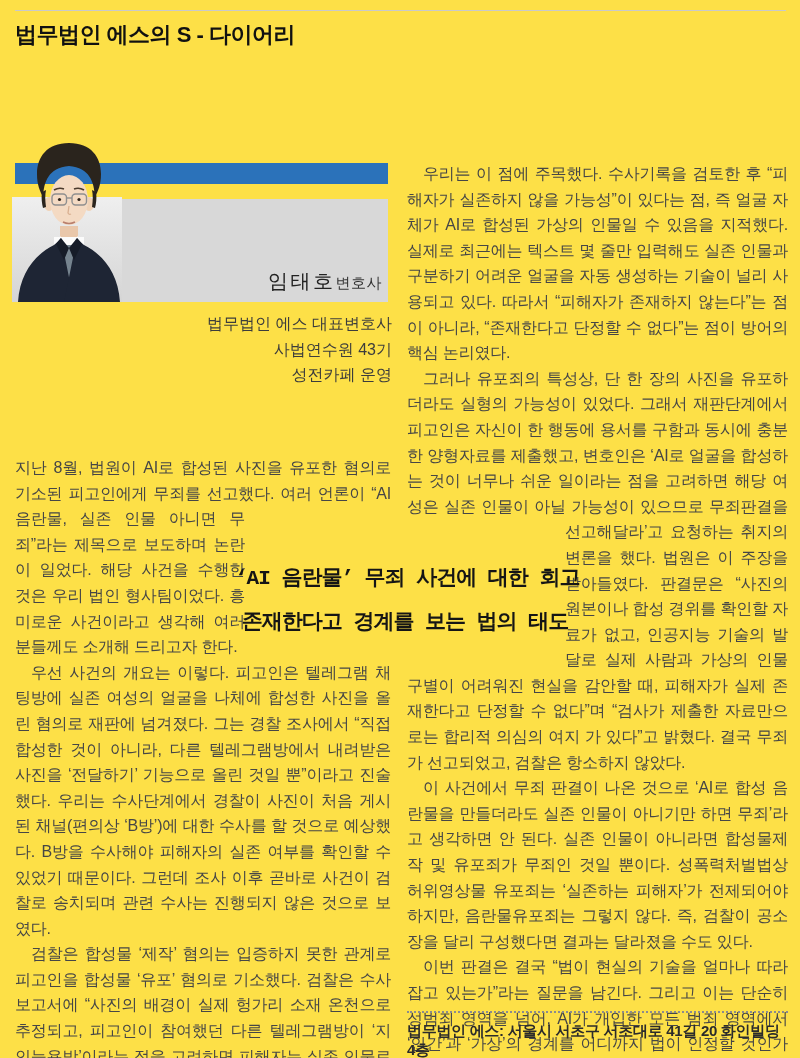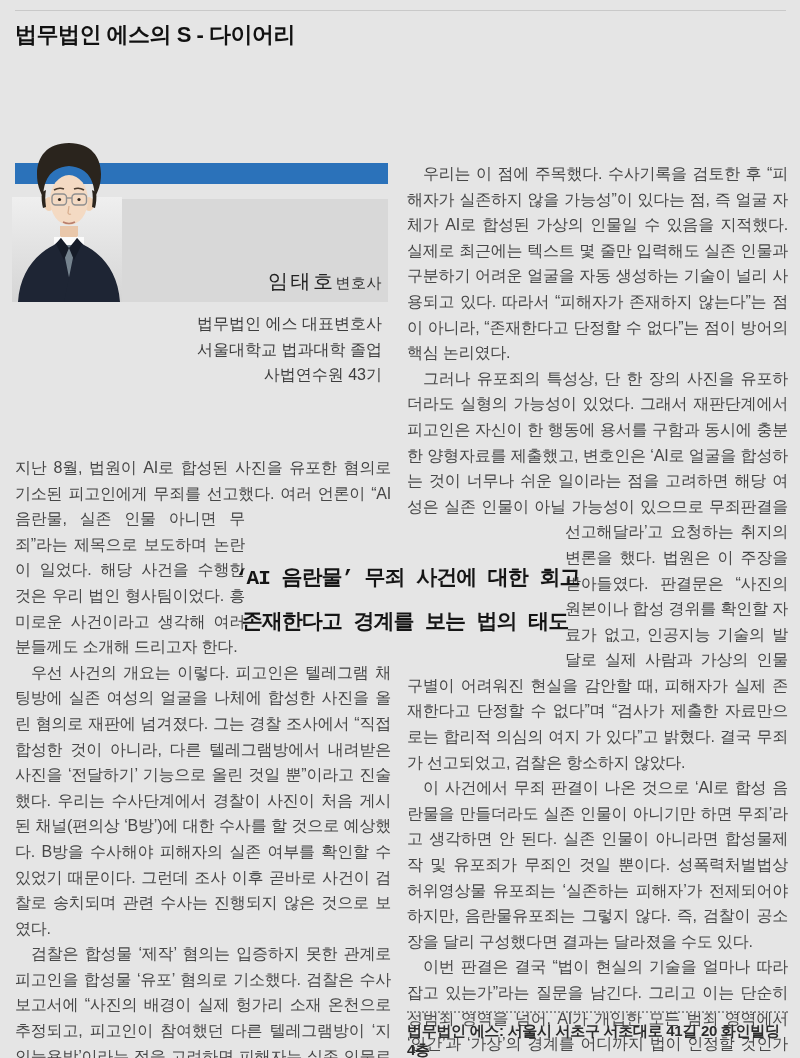--- a/index.html
+++ b/index.html
@@ -1,37 +1,37 @@
 <!DOCTYPE html>
 <html lang="ko"><head>
 <meta charset="utf-8">
 <style>
   html,body{margin:0;padding:0;background:#ffffff;}
   .page{
-    position:relative;width:800px;height:1058px;background:#e5e5e5;
+    position:relative;width:800px;height:1058px;background:#fde047;
     font-family:"Liberation Sans", sans-serif;overflow:hidden;
   }
   .top-rule{position:absolute;left:15px;top:10px;width:771px;border-top:1px solid #c9c9c9;}
   .kicker{
     position:absolute;left:15px;top:20px;font-size:22px;font-weight:700;color:#111;
     letter-spacing:-0.5px;
   }
   .headline{
     position:absolute;left:15px;top:72px;width:780px;margin:0;
     font-family:"Liberation Serif", serif;font-size:36px;font-weight:600;color:#1b1b1b;
     letter-spacing:-2px;white-space:nowrap;
   }
   
   .blue-bar{position:absolute;left:15px;top:163px;width:373px;height:21px;background:#2b72ba;}
   .gray-box{position:absolute;left:25px;top:199px;width:363px;height:103px;background:#d8d8d8;}
   .portrait{position:absolute;left:12px;top:140px;width:110px;height:162px;}
   .name-row{position:absolute;left:130px;top:268px;width:252px;text-align:right;color:#222;}
   .name-main{font-size:20px;font-weight:400;letter-spacing:2.5px;}
   .name-title{font-size:15px;color:#333;letter-spacing:0.5px;}
-  .credentials{position:absolute;left:120px;top:311px;width:262px;text-align:right;
+  .credentials{position:absolute;left:130px;top:311px;width:262px;text-align:right;
     font-size:16px;line-height:25.7px;color:#3c3c3c;}
   
   .col{position:absolute;font-size:16px;line-height:25.6px;color:#464646;
     text-align:justify;word-break:break-all;letter-spacing:-0.2px;}
   .col p{margin:0;text-indent:16px;}
   .col-left{left:15px;top:455px;width:376px;}
   .col-left p:first-of-type{text-indent:0;}
   .col-right{left:407px;top:161px;width:381px;}
   .spacer-left{float:right;width:146px;height:204px;shape-outside:inset(76px 0 0 0);shape-margin:8px;}
   .spacer-right{float:left;width:158px;height:500px;shape-outside:inset(370px 0 0 0);shape-margin:8px;}
@@ -102,22 +102,22 @@
     <path d="M49,98 L57,108 L52,120 L44,104 Z" fill="#161c28"></path>
     <path d="M65,98 L57,108 L62,120 L70,104 Z" fill="#161c28"></path>
   </svg>
 
   <div class="name-row">
     <span class="name-main">임태호</span><span class="name-title">변호사</span>
   </div>
 
   <div class="credentials">
     <div>법무법인 에스 대표변호사</div>
-    <div>서울대학교 법과대학 졸업</div>
     <div>사법연수원 43기</div>
+    <div>성전카페 운영</div>
   </div>
 
   <div class="col col-left">
     <div class="spacer-left"></div>
     <p>지난 8월, 법원이 AI로 합성된 사진을 유포한 혐의로 기소된 피고인에게 무죄를 선고했다. 여러 언론이 “AI 음란물, 실존 인물 아니면 무죄”라는 제목으로 보도하며 논란이 일었다. 해당 사건을 수행한 것은 우리 법인 형사팀이었다. 흥미로운 사건이라고 생각해 여러분들께도 소개해 드리고자 한다.</p>
     <p>우선 사건의 개요는 이렇다. 피고인은 텔레그램 채팅방에 실존 여성의 얼굴을 나체에 합성한 사진을 올린 혐의로 재판에 넘겨졌다. 그는 경찰 조사에서 “직접 합성한 것이 아니라, 다른 텔레그램방에서 내려받은 사진을 ‘전달하기’ 기능으로 올린 것일 뿐”이라고 진술했다. 우리는 수사단계에서 경찰이 사진이 처음 게시된 채널(편의상 ‘B방’)에 대한 수사를 할 것으로 예상했다. B방을 수사해야 피해자의 실존 여부를 확인할 수 있었기 때문이다. 그런데 조사 이후 곧바로 사건이 검찰로 송치되며 관련 수사는 진행되지 않은 것으로 보였다.</p>
     <p>검찰은 합성물 ‘제작’ 혐의는 입증하지 못한 관계로 피고인을 합성물 ‘유포’ 혐의로 기소했다. 검찰은 수사보고서에 “사진의 배경이 실제 헝가리 소재 온천으로 추정되고, 피고인이 참여했던 다른 텔레그램방이 ‘지인능욕방’이라는 점을 고려하면 피해자는 실존 인물로 보인다”고 기록했다. 그러나 이는 어디까지나 ‘추정’일 뿐, 피해자의 인적사항이나 실재 여부는 전혀 특정되지 않았다.</p>
   </div>
 
   <div class="col col-right">

